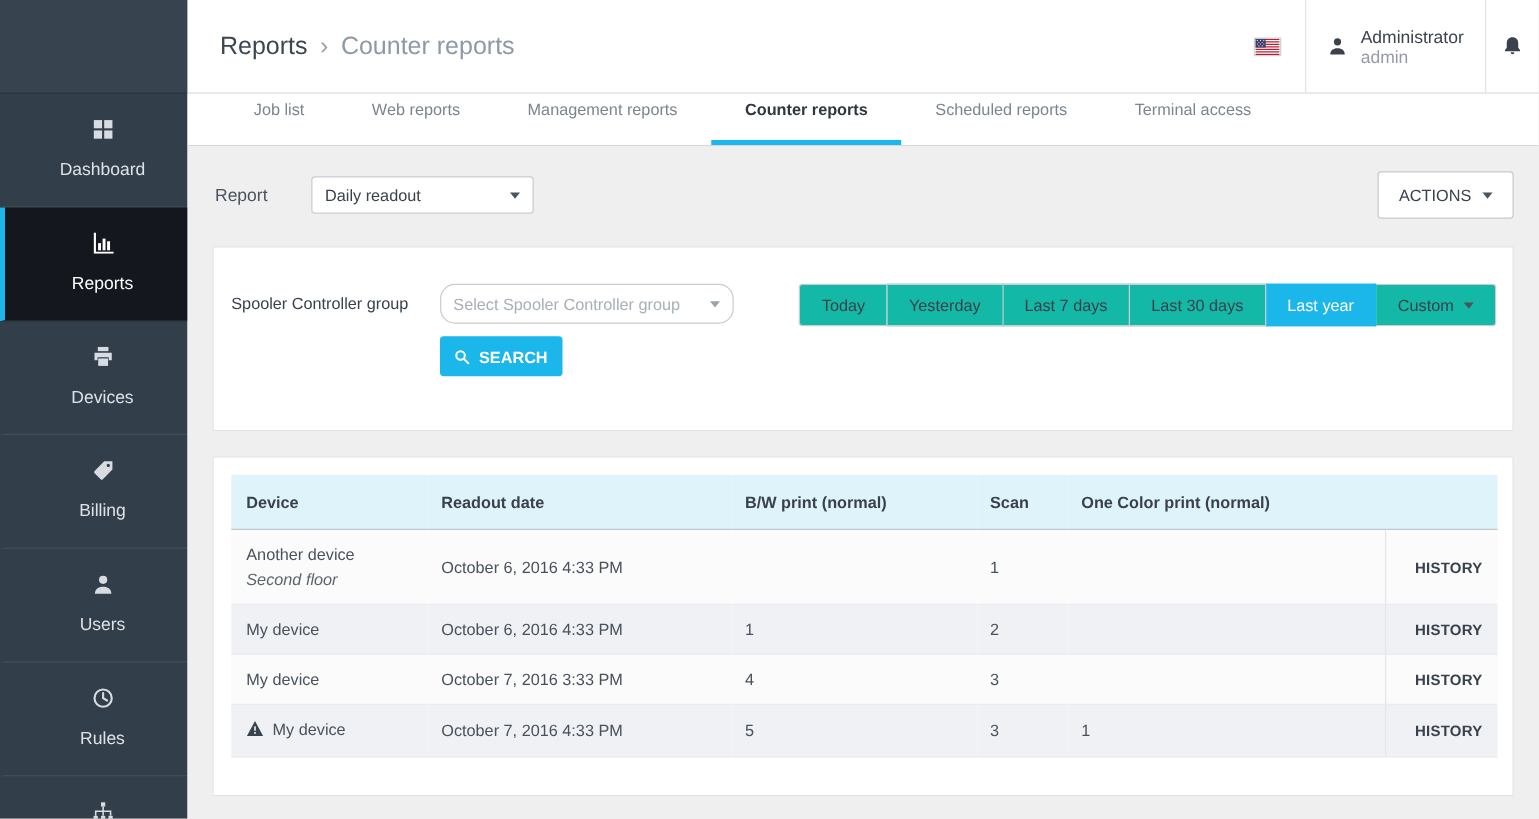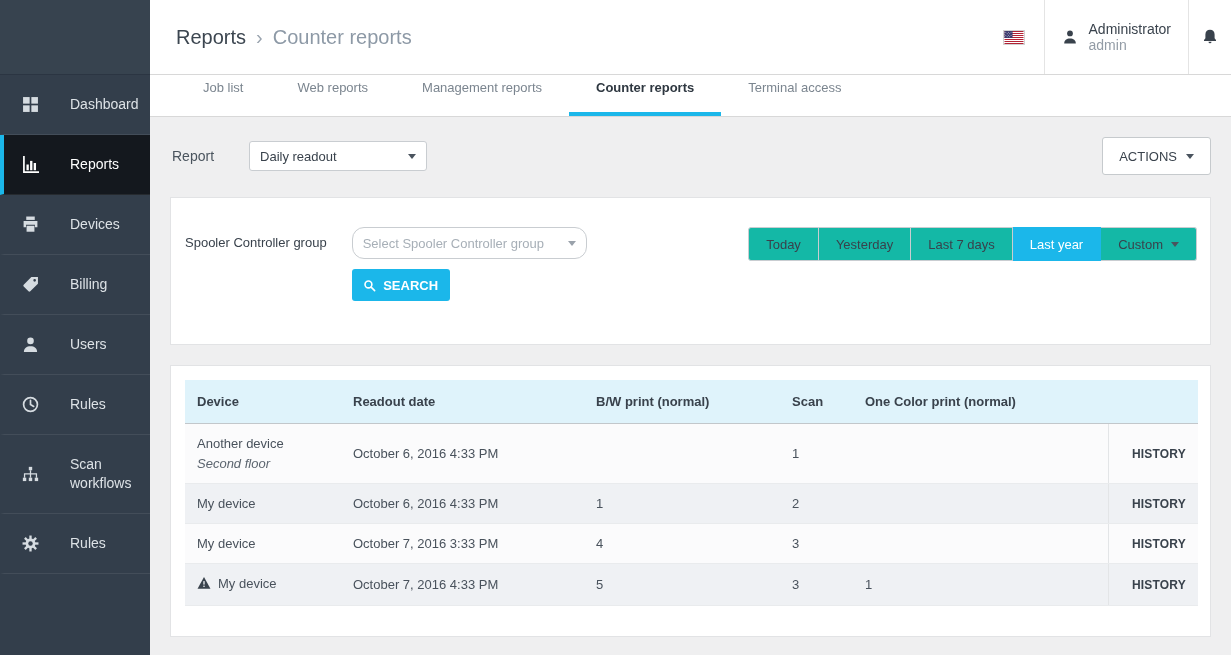--- a/index.html
+++ b/index.html
@@ -3,23 +3,23 @@
 <meta charset="utf-8">
 <style>
   * { margin:0; padding:0; box-sizing:border-box; }
   html,body { width:1231px; height:655px; overflow:hidden; }
   body { font-family:"Liberation Sans", sans-serif; background:#efeff0; }
   .app { display:flex; width:1231px; height:655px; }
 
   
   .sidebar { width:150px; flex-shrink:0; background:#333e4b; display:flex; flex-direction:column; }
   .logo-block { height:75px; background:#37434f; border-bottom:1px solid #2b3542; flex-shrink:0; }
-  .nav-item { display:flex; align-items:center; gap:31px; padding:20px 8px 20px 18px;
+  .nav-item { display:flex; align-items:center; gap:14px; padding:20px 8px 20px 18px;
               border-left:4px solid transparent; border-bottom:1px solid rgba(255,255,255,0.08);
-              color:#dde2e6; font-size:14px; cursor:pointer; }
+              color:#dde2e6; font-size:14px; cursor:pointer;flex-direction:column; }
   .nav-item.active { background:#14181e; border-left-color:#1bb7ea; color:#ffffff; }
   .nav-icon { width:17px; height:17px; flex-shrink:0; color:#d6dce1; display:flex; }
   .nav-item.active .nav-icon { color:#ffffff; }
   .nav-icon svg { width:17px; height:17px; }
   .nav-label { line-height:19px; }
 
   
   .main { flex:1; display:flex; flex-direction:column; min-width:0; }
 
   .topbar { height:75px; flex-shrink:0; background:#fff; border-bottom:1px solid #d8d8d8;
@@ -267,20 +267,21 @@
             </svg>
         </div>
       </div>
     </header>
 
     <div class="tabs">
       <div class="tab">Job list</div>
       <div class="tab">Web reports</div>
       <div class="tab">Management reports</div>
       <div class="tab active">Counter reports</div>
+      <div class="tab">Scheduled reports</div>
       <div class="tab">Terminal access</div>
     </div>
 
     <div class="content">
 
       <div class="toolbar">
         <div class="report-group">
           <span class="field-label">Report</span>
           <div class="select report-select">
             <span>Daily readout</span>
@@ -308,20 +309,21 @@
                 </svg>
               <span>SEARCH</span>
             </button>
           </div>
         </div>
 
         <div class="range-group">
           <button class="range-btn">Today</button>
           <button class="range-btn">Yesterday</button>
           <button class="range-btn">Last 7 days</button>
+          <button class="range-btn">Last 30 days</button>
           <button class="range-btn active">Last year</button>
           <button class="range-btn">
             <span>Custom</span>
             <span class="caret"></span>
           </button>
         </div>
       </div>
 
       <div class="card table-card">
         <table>

